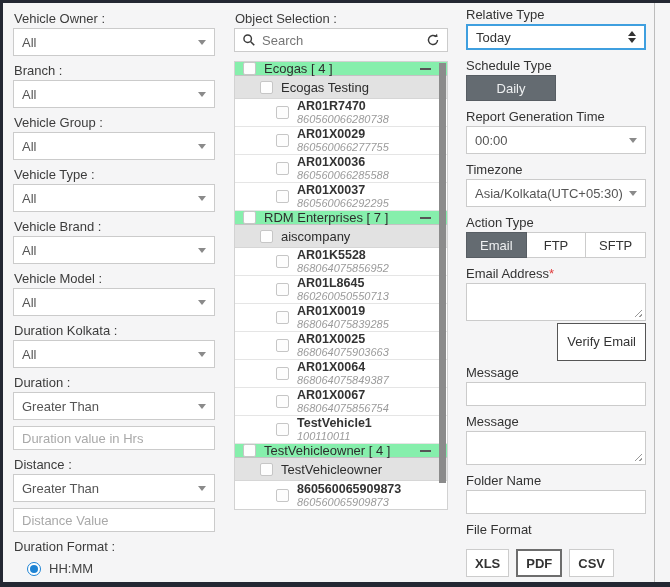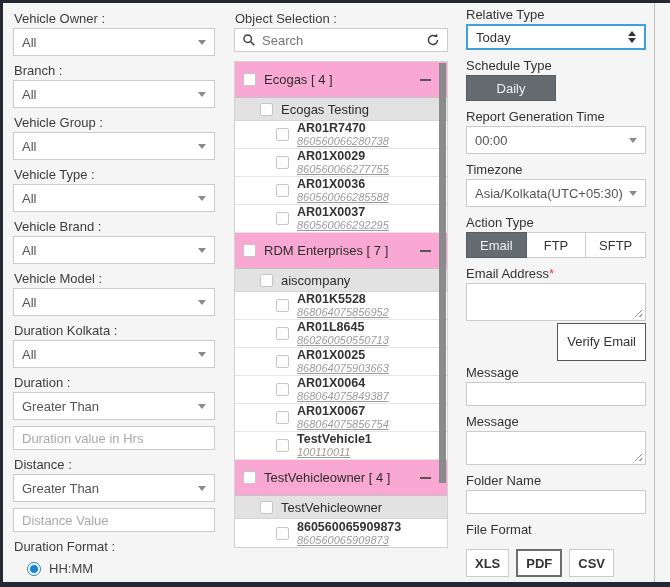--- a/index.html
+++ b/index.html
@@ -34,30 +34,30 @@
            border-radius:50%; background:#1d83d4; }
   .radio-lbl { font-size:13px; color:#444; }
 
   .searchbox { height:24px; border:1px solid #cbcbcb; background:#fff; display:flex;
                align-items:center; gap:6px; padding:0 7px; margin-bottom:9px;justify-content:space-between; }
   .searchbox input { border:none; outline:none; flex:1; font-size:13px; color:#555;
                font-family:inherit; background:transparent; min-width:0; }
   .icon14 { width:14px; height:14px; flex:none; }
 
   .list { position:relative; background:#fff; border:1px solid #d2d2d2; }
-  .grp { height:36px; background:#f9a8d4; border-bottom:1px solid #c3c3c3; display:flex;
+  .grp { height:14px; background:#86efac; border-bottom:1px solid #c3c3c3; display:flex;
          align-items:center; gap:8px; padding:0 8px; cursor:pointer; }
   .grp-name { font-size:13px; color:#2d2d2d; flex:1; }
   .minus { width:11px; height:2px; background:#555; margin-right:8px; flex:none; cursor:pointer; }
   .sub { height:23px; background:#e2e2e2; border-bottom:1px solid #d6d6d6; display:flex;
          align-items:center; gap:8px; padding:0 8px 0 25px; font-size:13px; color:#2d2d2d; cursor:pointer; }
   .veh { height:28px; border-bottom:1px solid #e5e5e5; display:flex; align-items:center; gap:8px;
          padding:0 8px 0 41px; cursor:pointer; }
   .veh-name { font-size:12.5px; font-weight:bold; color:#333; line-height:13px; }
-  .veh-id { font-size:11px; font-style:italic; color:#9b9b9b; line-height:12px;text-decoration:underline; }
+  .veh-id { font-size:11px; font-style:italic; color:#9b9b9b; line-height:12px; }
   .cb { width:13px; height:13px; border:1px solid #c6c6c6; border-radius:2px; background:#fdfdfd;
         flex:none; cursor:pointer; }
   .thumb { position:absolute; right:1px; top:1px; width:7px; height:420px; background:#8b8b8b; }
 
   .blk { margin-bottom:8px; }
   .r-lbl { font-size:13px; line-height:15px; color:#333; margin-bottom:2px; }
   .req { color:#e03c3c; }
   .relative-select { height:26px; border:2px solid #3f9fdf; background:#fff; display:flex;
         align-items:center; justify-content:space-between; padding:0 8px; cursor:pointer; }
   .spinner { display:flex; flex-direction:column; gap:2px; }
@@ -243,20 +243,27 @@
       <div class="veh">
         <span class="cb"></span>
         <div>
           <div class="veh-name">AR01L8645</div>
           <div class="veh-id">860260050550713</div>
         </div>
       </div>
       <div class="veh">
         <span class="cb"></span>
         <div>
+          <div class="veh-name">AR01X0019</div>
+          <div class="veh-id">868064075839285</div>
+        </div>
+      </div>
+      <div class="veh">
+        <span class="cb"></span>
+        <div>
           <div class="veh-name">AR01X0025</div>
           <div class="veh-id">868064075903663</div>
         </div>
       </div>
       <div class="veh">
         <span class="cb"></span>
         <div>
           <div class="veh-name">AR01X0064</div>
           <div class="veh-id">868064075849387</div>
         </div>

